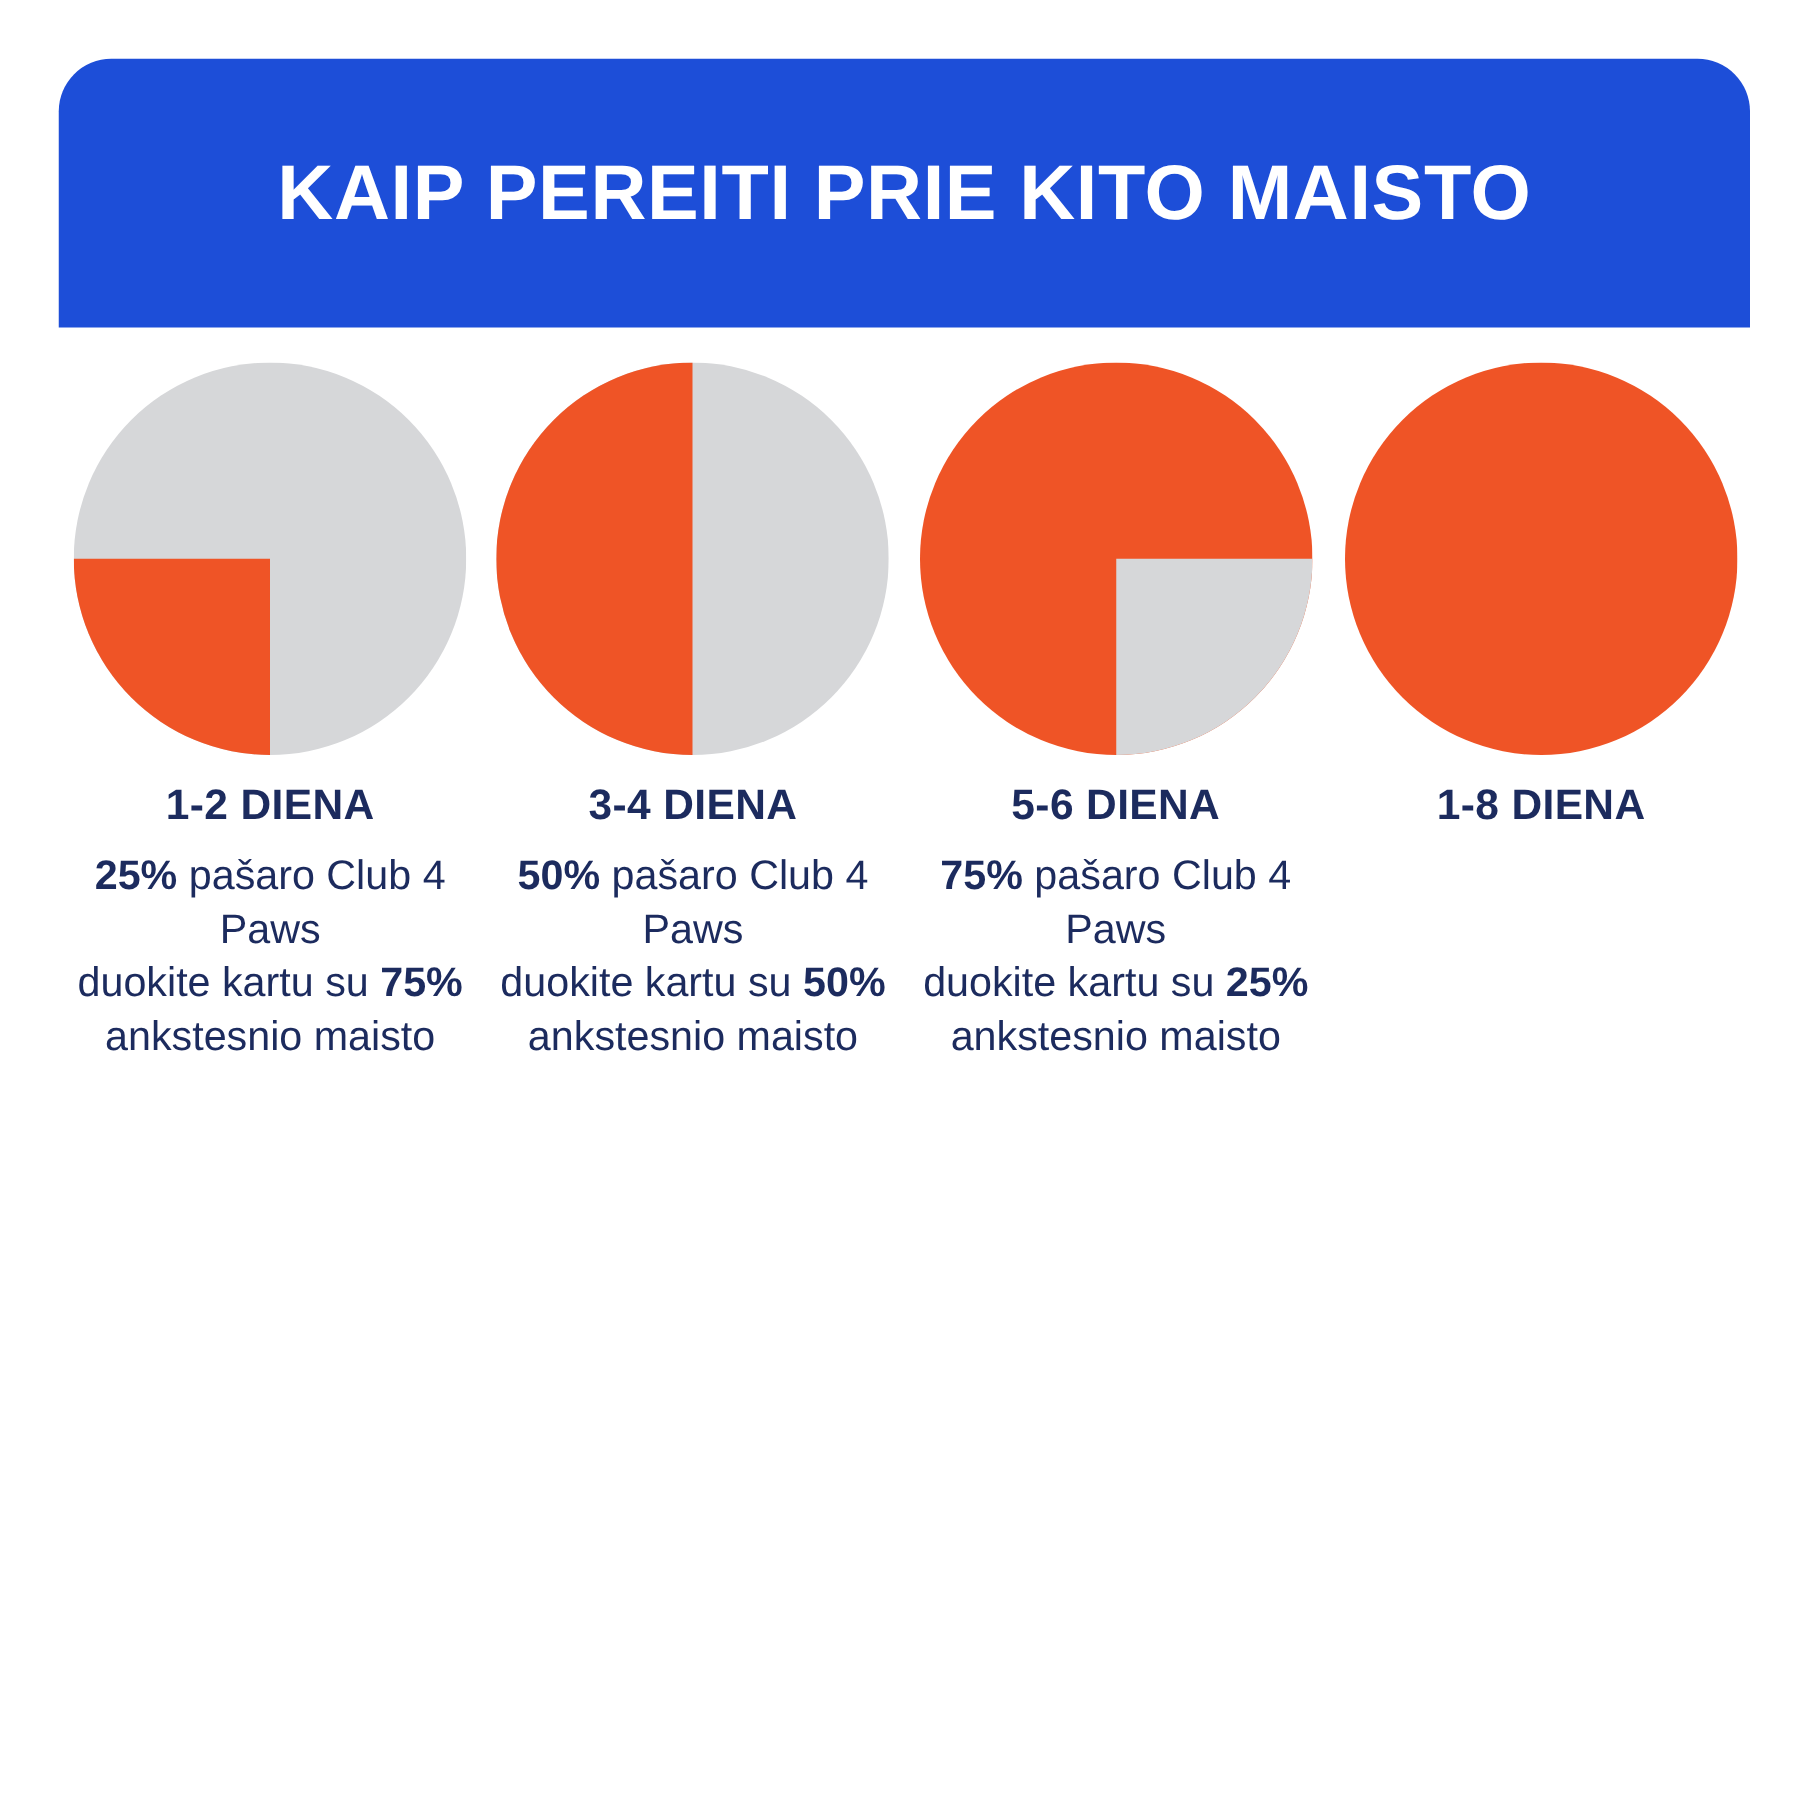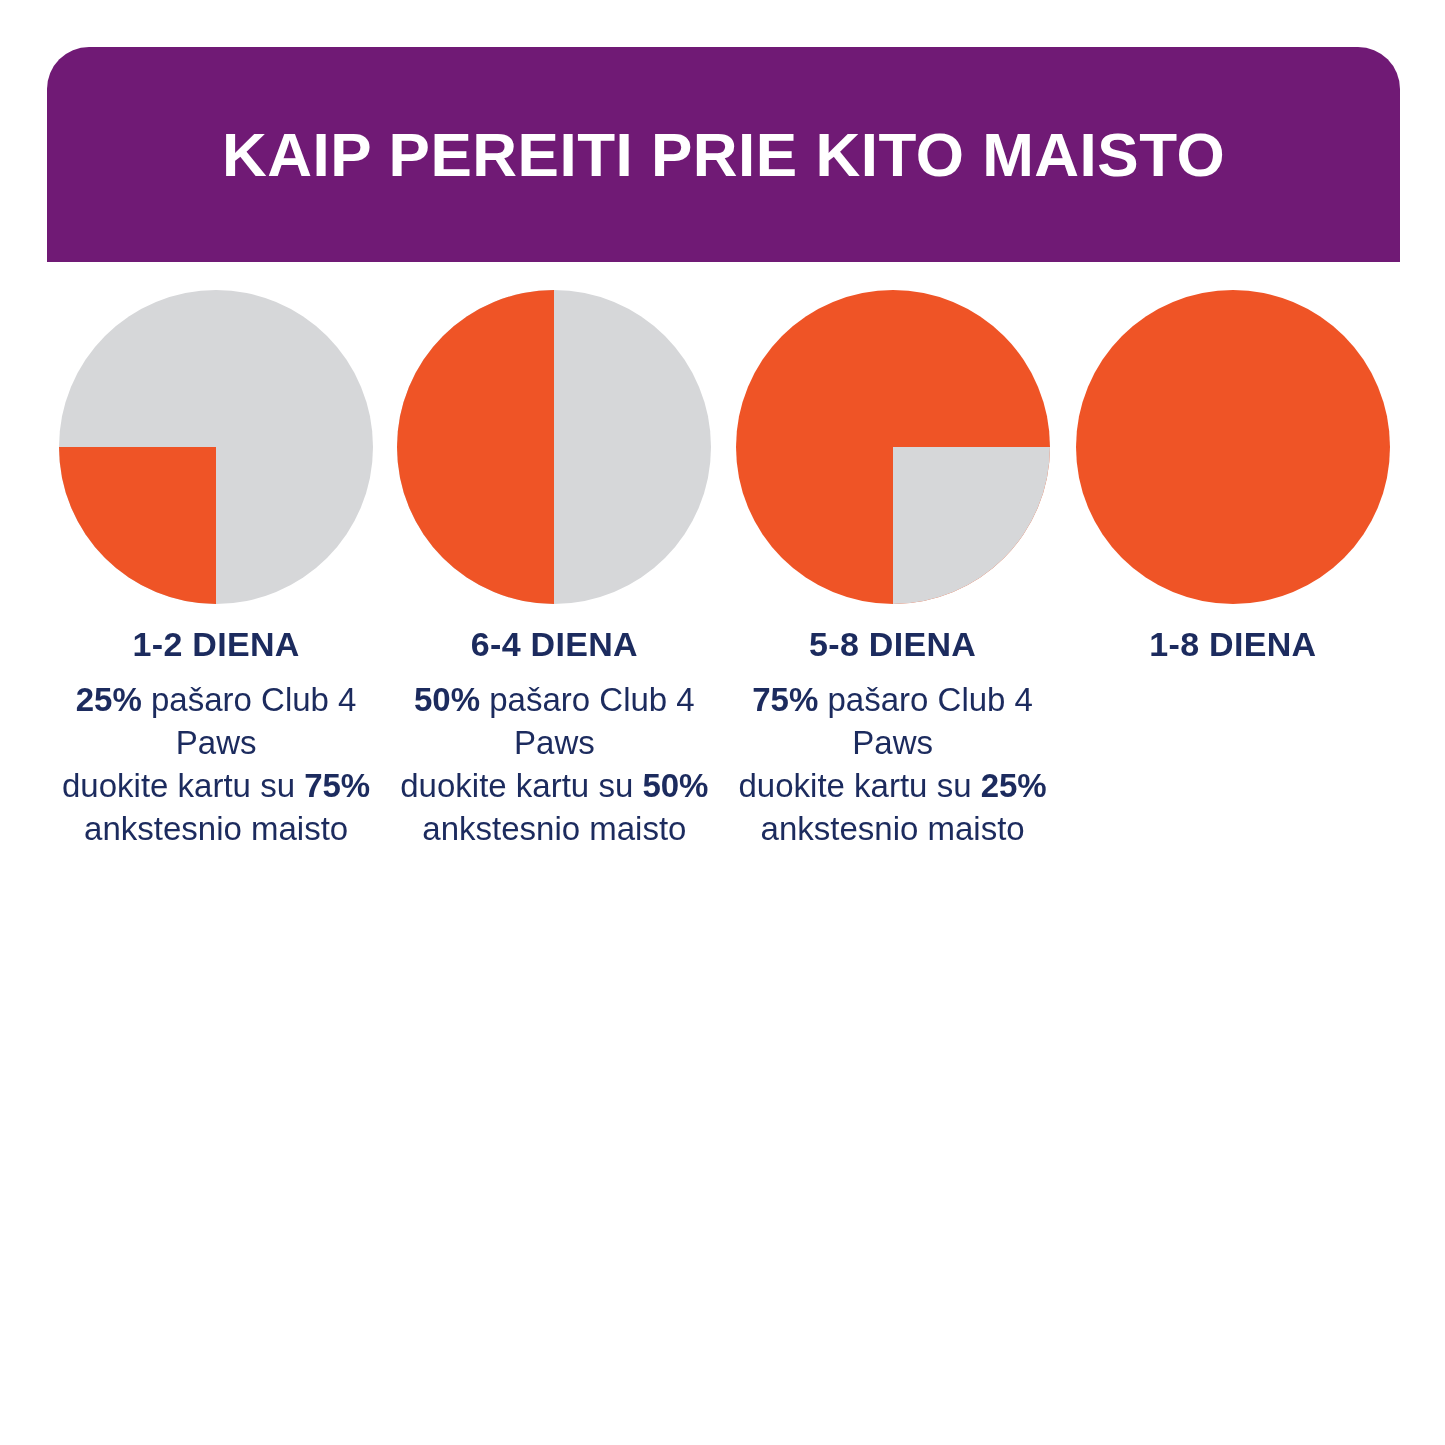--- a/index.html
+++ b/index.html
@@ -21,21 +21,21 @@
     background: #ffffff;
   }
 
   
   #header-banner {
     position: absolute;
     left: 47px;
     top: 47px;
     width: 1353px;
     height: 215px;
-    background: #701a75;
+    background: #1d4ed8;
     border-top-left-radius: 42px;
     border-top-right-radius: 42px;
     border-bottom-left-radius: 0;
     border-bottom-right-radius: 0;
     display: flex;
     align-items: center;
     justify-content: center;
     box-sizing: border-box;
   }
   #header-title {
@@ -146,38 +146,38 @@
     </div>
 
     <div class="step-card" id="card-2">
       <div class="pie-wrap">
         <svg class="pie-svg" viewBox="0 0 314 314">
           <circle cx="157" cy="157" r="157" fill="#D6D7D9"></circle>
           <path id="pie2-new" fill="#EF5426" d="M 157 157 L 157.00 314.00 A 157 157 0 0 1 157.00 0.00 Z"></path>
         </svg>
       </div>
       <div class="step-caption">
-        <div class="step-heading">6-4 DIENA</div>
+        <div class="step-heading">3-4 DIENA</div>
         <div class="step-body">
           <b>50%</b><span> pašaro Club 4 Paws</span><br>
           <span>duokite kartu su </span><b>50%</b><br>
           <span>ankstesnio maisto</span>
         </div>
       </div>
     </div>
 
     <div class="step-card row2" id="card-3">
       <div class="pie-wrap">
         <svg class="pie-svg" viewBox="0 0 314 314">
           <circle cx="157" cy="157" r="157" fill="#EF5426"></circle>
           <path id="pie3-old" fill="#D6D7D9" d="M 157 157 L 314.00 157.00 A 157 157 0 0 1 157.00 314.00 Z"></path>
         </svg>
       </div>
       <div class="step-caption">
-        <div class="step-heading">5-8 DIENA</div>
+        <div class="step-heading">5-6 DIENA</div>
         <div class="step-body">
           <b>75%</b><span> pašaro Club 4 Paws</span><br>
           <span>duokite kartu su </span><b>25%</b><br>
           <span>ankstesnio maisto</span>
         </div>
       </div>
     </div>
 
     <div class="step-card row2" id="card-4">
       <div class="pie-wrap">

